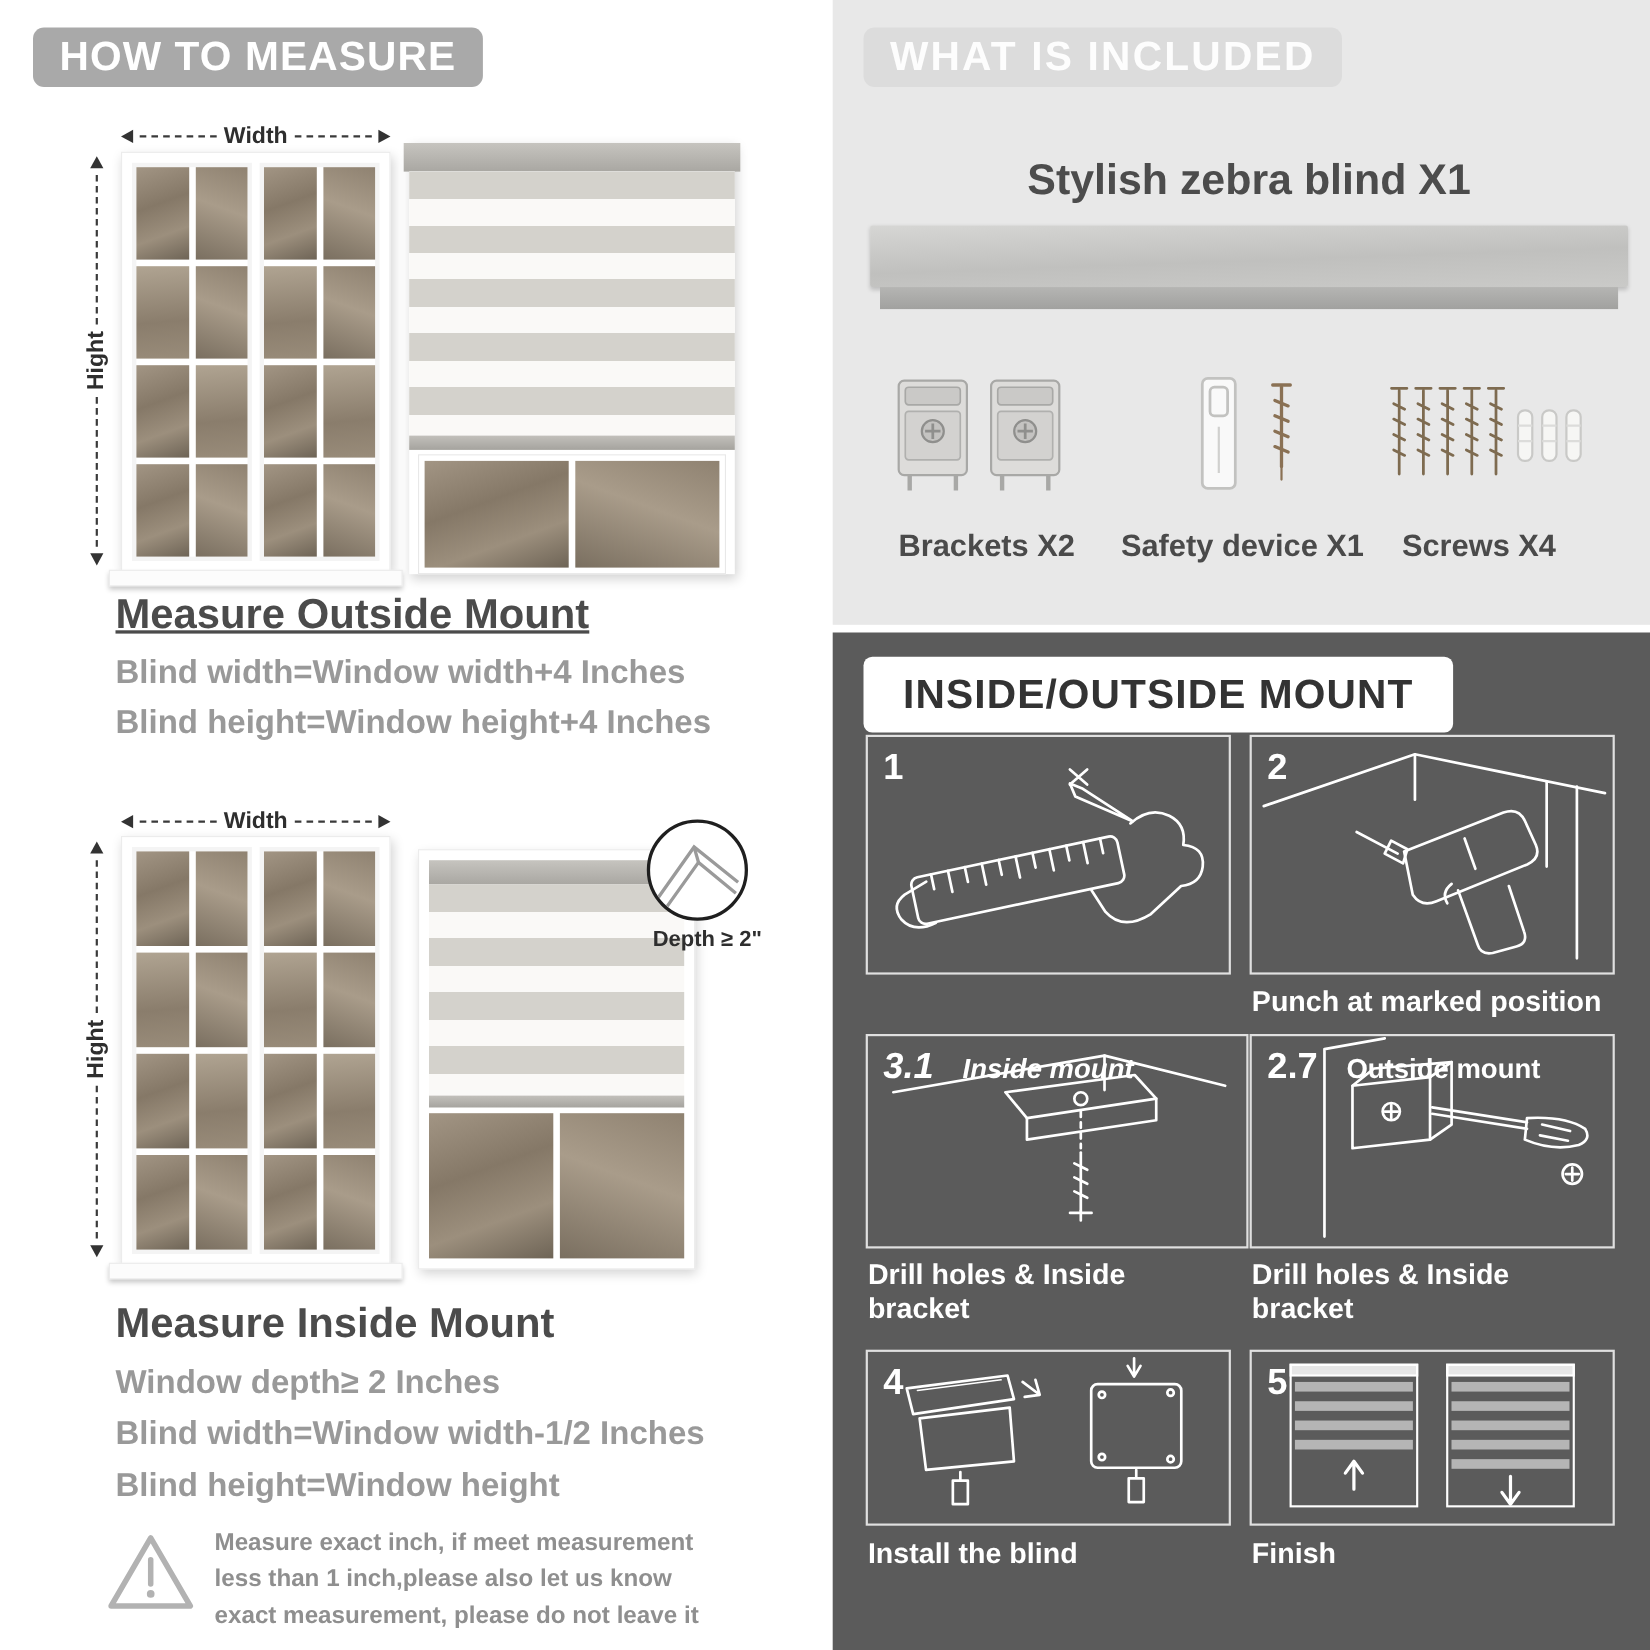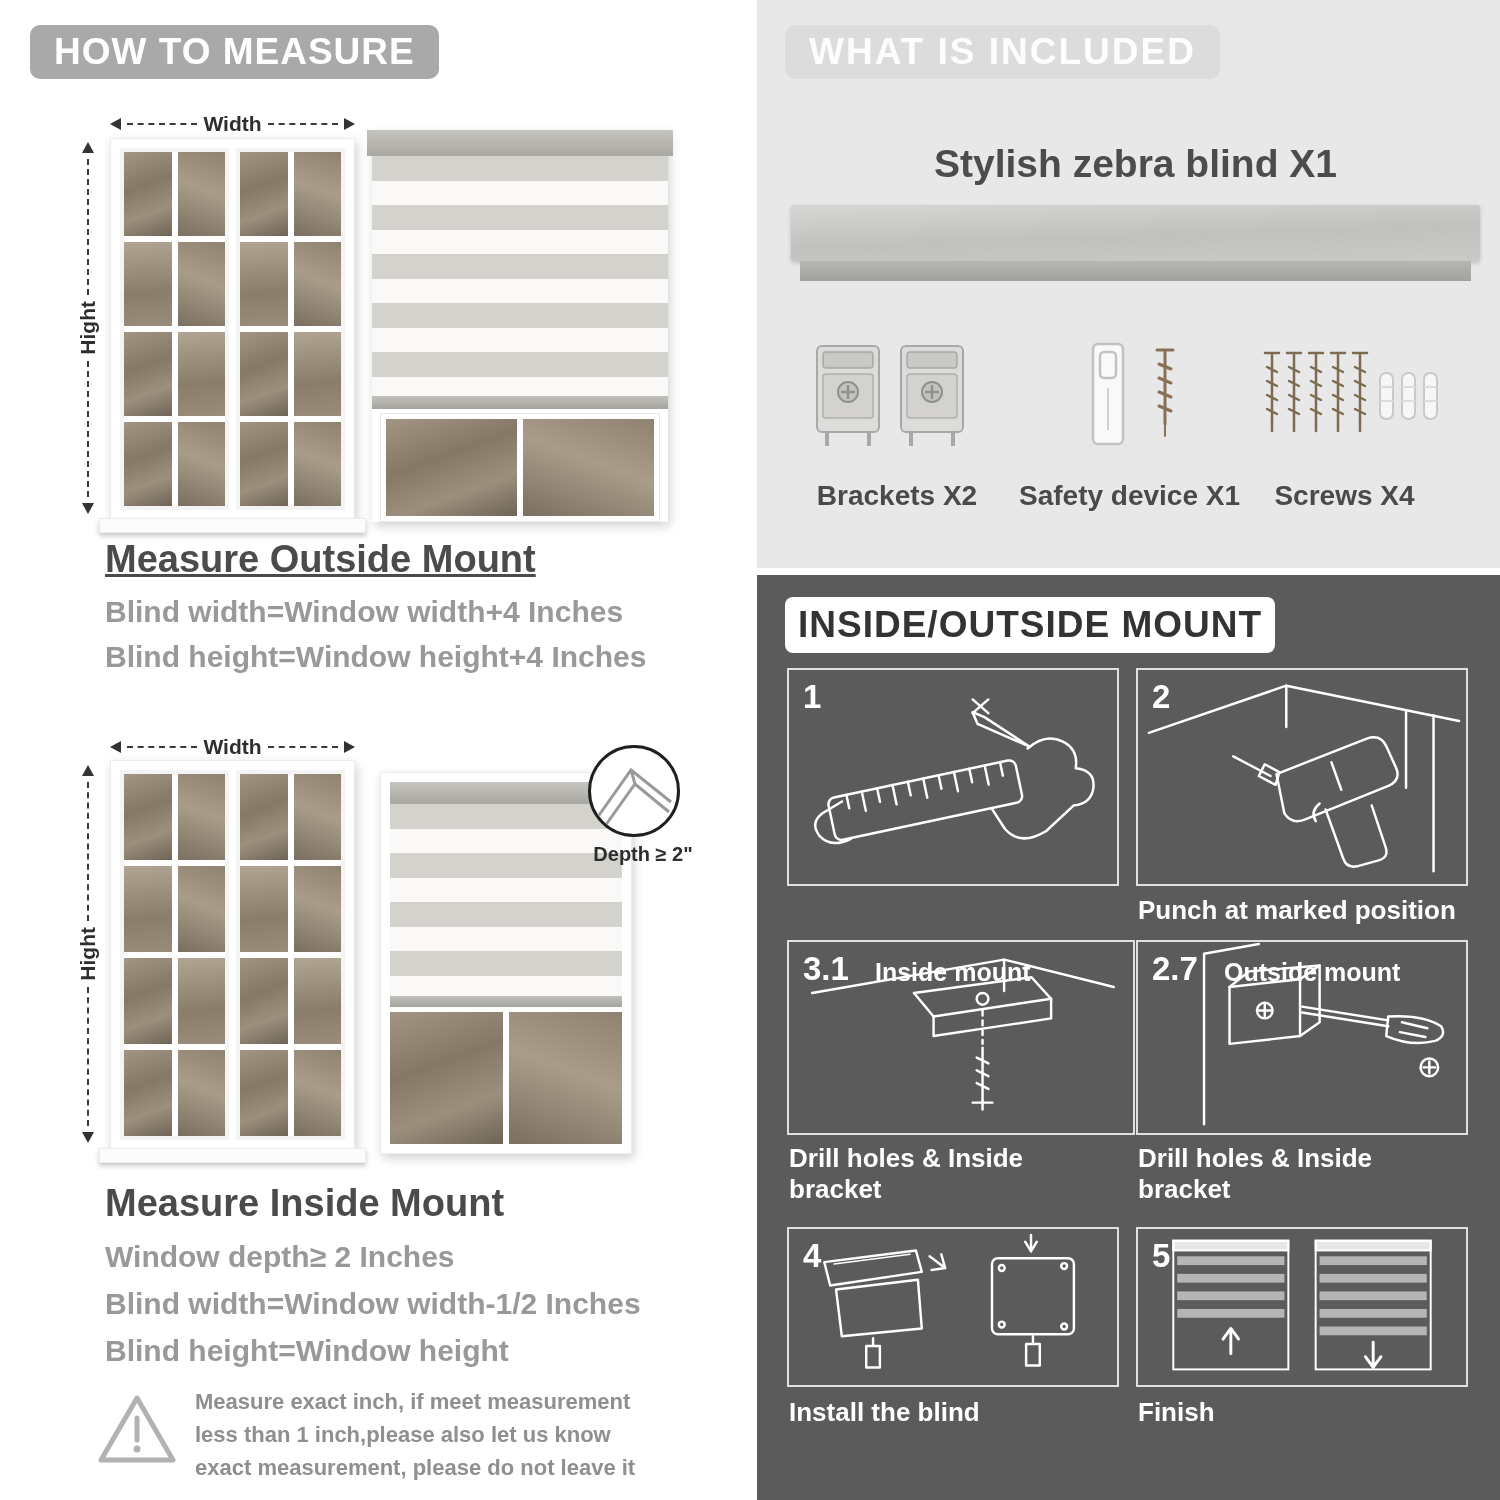--- a/index.html
+++ b/index.html
@@ -6,21 +6,21 @@
   .canvas{position:relative;width:1500px;height:1500px;background:#ffffff;overflow:hidden;
           font-family:"Liberation Sans",sans-serif;}
   .abs{position:absolute;}
 
   
   .banner{background:#a9a9a9;color:#fff;font-weight:bold;font-size:37px;letter-spacing:1px;
           border-radius:10px;display:inline-flex;align-items:center;height:54px;padding:0 24px;}
   .pill-light{background:#dcdcdc;color:#fdfdfd;font-weight:bold;font-size:37px;letter-spacing:2px;
           border-radius:10px;display:inline-flex;align-items:center;height:54px;padding:0 24px;}
   .pill-white{background:#ffffff;color:#333333;font-weight:bold;font-size:37px;letter-spacing:1px;
-          border-radius:8px;display:inline-flex;align-items:center;height:56px;padding:0 13px;}
+          border-radius:8px;display:inline-flex;align-items:center;height:69px;padding:0 36px;}
 
   
   .h-dark{font-size:38px;font-weight:bold;color:#4b4b4b;}
   .body-line{font-size:30px;font-weight:bold;color:#999999;}
   .warn-text{font-size:22px;font-weight:bold;color:#8f8f8f;line-height:1.5;}
 
   
   .meas-h{display:flex;align-items:center;gap:6px;}
   .meas-v{display:flex;flex-direction:column;align-items:center;gap:6px;width:24px;}
   .dash{flex:1;height:0;border-top:2px dashed #3a3a3a;}
@@ -309,21 +309,21 @@
           <path d="M140 106 L232 70 q14 -5 20 8 l10 22 q5 12 -8 18 L170 152 q-14 6 -22 -6 z"></path>
           <path d="M196 94 L206 122"></path>
           <path d="M190 142 l18 50 q3 10 14 8 l22 -6 q11 -3 7 -14 l-14 -42"></path>
           <path d="M184 136 q-10 8 -4 18"></path>
         </g>
       </svg>
       <div class="step-num">2</div>
     </div>
     <div class="cap abs" style="left:381px;top:320px;width:332px;">Punch at  marked position</div>
 
-    <div class="step abs" style="left:30px;top:365px;width:348px;height:195px;">
+    <div class="step abs" style="left:30px;top:365px;width:348px;height:195px;font-style:italic;">
       <svg viewBox="0 0 332 195">
         <g stroke="#fff" stroke-width="2.5" fill="none" stroke-linecap="round" stroke-linejoin="round">
           <path d="M14 52 L210 18 L322 46"></path>
           <path d="M210 18 L210 50"></path>
           <path d="M118 52 L238 36 L258 58 L138 76 Z"></path>
           <path d="M138 76 L138 96 L258 78 L258 58"></path>
           <circle cx="188" cy="58" r="6"></circle>
           <path d="M188 70 L188 104" stroke-dasharray="5 5"></path>
           <path d="M188 108 v54"></path>
           <path d="M182 118 l12 6 M182 131 l12 6 M182 144 l12 6"></path>

